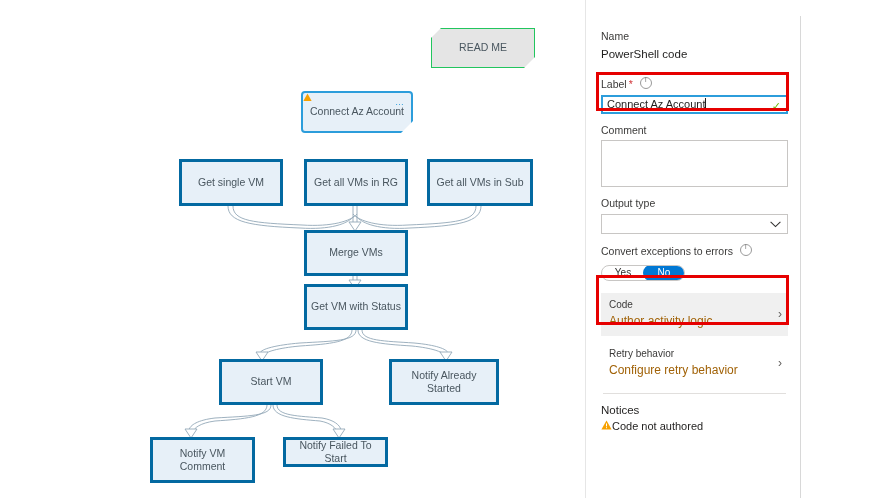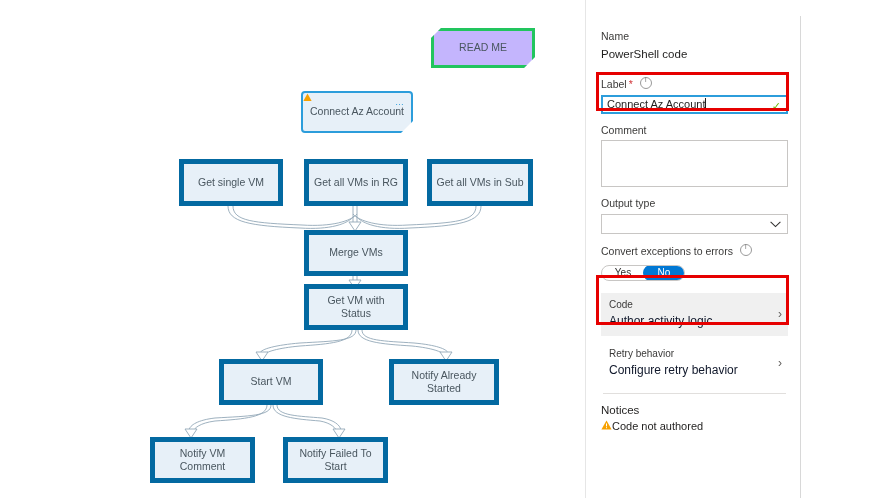--- a/index.html
+++ b/index.html
@@ -9,27 +9,27 @@
     color:#323130;position:relative;
   }
   #root{position:absolute;inset:0;}
 
   
   .canvas{position:absolute;left:0;top:0;width:575px;height:498px;background:#fff;overflow:hidden;}
   .canvas svg{position:absolute;left:0;top:0;}
 
   .node{
     position:absolute;box-sizing:border-box;
-    background:#e7f0f8;border:5px solid #0369a1;
+    background:#e7f0f8;border:3px solid #0369a1;
     display:flex;align-items:center;justify-content:center;
     font-size:10.5px;color:#49565f;text-align:center;line-height:1.25;
     padding:2px 4px;
   }
   .note{
-    background:#c4b5fd;border:3px solid #22c55e;
+    background:#e5e5e5;border:1px solid #22c55e;
     clip-path:polygon(10px 0,100% 0,100% calc(100% - 11px),calc(100% - 11px) 100%,0 100%,0 10px);
   }
   .selected{
     background:#e7f0f8;border:2px solid #2c9ddb;
     border-radius:4px 4px 0 4px;
     clip-path:polygon(0 0,100% 0,100% calc(100% - 12px),calc(100% - 12px) 100%,0 100%);
   }
   .warn-tri{position:absolute;left:3px;top:2px;width:9px;height:9px;}
   .ellipsis{position:absolute;right:6px;top:6px;font-size:9px;letter-spacing:1px;color:#2c9ddb;line-height:6px;}
 
@@ -61,21 +61,21 @@
           display:flex;align-items:center;justify-content:flex-end;padding:0 6px;}
 
   .toggle{display:inline-flex;align-items:flex-start;height:16px;border:1px solid #c8c6c4;
           border-radius:9px;overflow:hidden;background:#fff;width:84px;box-sizing:border-box;}
   .toggle span{flex:1;text-align:center;font-size:10px;line-height:14px;color:#323130;}
   .toggle span.on{background:#0078d4;color:#fff;border-radius:9px;height:16px;line-height:16px;margin:-1px;}
 
   .linkrow{position:relative;box-sizing:border-box;padding:5px 13px 6px 8px;}
   .linkrow.hl{background:#f0f0f0;}
   .linkrow .t1{font-size:10px;color:#3b3a39;line-height:1.4;}
-  .linkrow .t2{font-size:12px;color:#0f172a;line-height:1.5;}
+  .linkrow .t2{font-size:12px;color:#a16207;line-height:1.5;}
   .chev{position:absolute;right:6px;top:50%;transform:translateY(-50%);color:#605e5c;font-size:12px;}
   .hr{height:1px;background:#e1dfdd;margin:8px 2px 0 2px;}
 
   .notice-row{display:flex;align-items:flex-start;font-size:11px;color:#201f1e;}
 
   
   .redbox{position:absolute;border:3px solid #e60000;box-sizing:border-box;pointer-events:none;}
 </style>
 </head>
 <body>
@@ -147,21 +147,21 @@
       </div>
     <div class="node" style="left:219px;top:359px;width:104px;height:46px;">
       <span>Start VM</span>
       </div>
     <div class="node" style="left:389px;top:359px;width:110px;height:46px;">
       <span>Notify Already Started</span>
       </div>
     <div class="node" style="left:150px;top:437px;width:105px;height:46px;">
       <span>Notify VM Comment</span>
       </div>
-    <div class="node" style="left:283px;top:437px;width:105px;height:46px;">
+    <div class="node" style="left:283px;top:437px;width:105px;height:30px;">
       <span>Notify Failed To Start</span>
       </div>
   </div>
 
   <div class="panel-div"></div>
   <div class="panel-div2"></div>
 
   <div class="panel">
 
     <div class="fld-label">Name</div>

